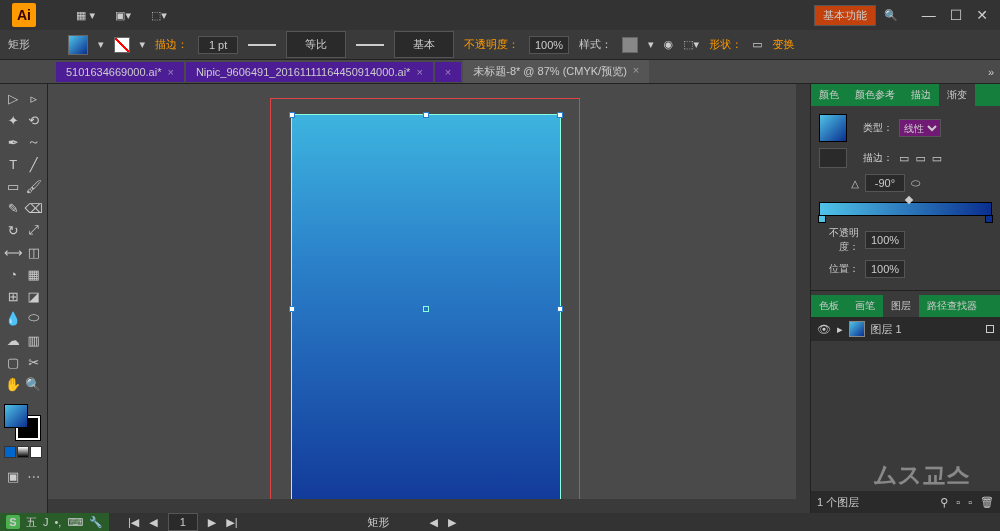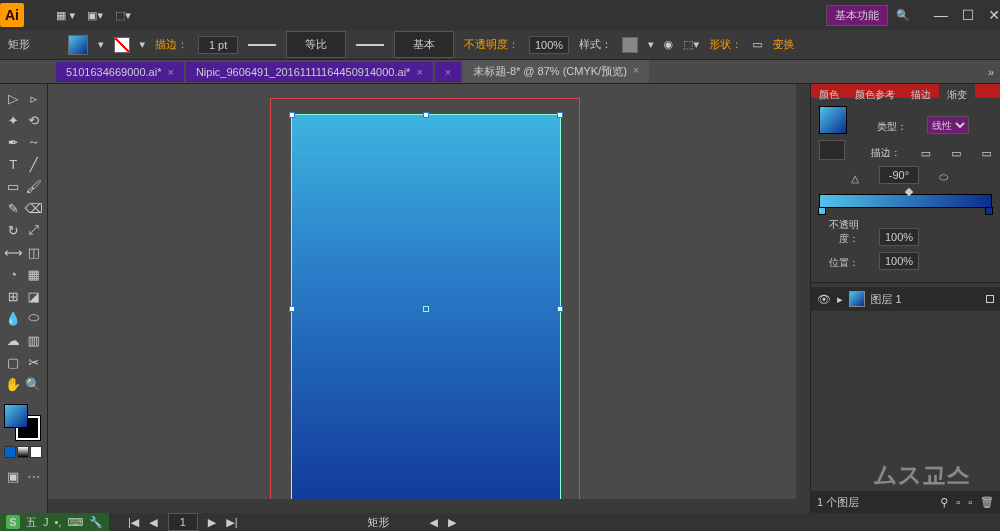--- a/index.html
+++ b/index.html
@@ -1,24 +1,24 @@
 <!DOCTYPE html>
 <html><head>
 <meta charset="utf-8">
 <style>
 *{margin:0;padding:0;box-sizing:border-box;font-family:"Microsoft YaHei",sans-serif;font-size:11px;color:#ccc}
 body{background:#4a4a4a;width:1000px;height:531px;overflow:hidden;position:relative}
-.titlebar{height:30px;background:#333;display:flex;align-items:center;padding:0 0;gap:12px}
+.titlebar{height:30px;background:#333;display:flex;align-items:center;padding:0 12px;gap:20px}
 .logo{width:24px;height:24px;background:#ff9a00;color:#330000;display:flex;align-items:center;justify-content:center;font-weight:bold;font-size:14px;border-radius:2px}
 .menu{display:flex;gap:14px}
 .menu span{cursor:pointer}
 .titlebar-right{margin-left:auto;display:flex;gap:8px;align-items:center}
 .win-controls{display:flex;gap:14px;margin-left:16px}
 .win-controls span{font-size:14px;cursor:pointer}
-.workspace{background:#701a75;padding:2px 8px;border:1px solid #555}
+.workspace{background:#c2410c;padding:2px 8px;border:1px solid #555}
 .controlbar{height:30px;background:#3a3a3a;display:flex;align-items:center;padding:0 8px;gap:10px;border-bottom:1px solid #222}
 .tool-label{width:50px}
 .swatch{width:20px;height:20px;border:1px solid #666;display:inline-block}
 .swatch.grad{background:linear-gradient(135deg,#4fc3e8,#0a2f8f)}
 .swatch.none{background:#fff;position:relative}
 .swatch.none::after{content:"";position:absolute;inset:0;background:linear-gradient(45deg,transparent 45%,red 45%,red 55%,transparent 55%)}
 .swatch.gray{background:#888}
 .orange{color:#ff9a00}
 .input-sm{width:40px;height:18px;background:#2a2a2a;border:1px solid #555;color:#ccc;text-align:center}
 .dropdown{width:60px;height:27px;background:#2a2a2a;border:1px solid #555;display:flex;align-items:center;justify-content:center}
@@ -38,25 +38,25 @@
 .color-modes .sw{width:12px;height:12px;border:1px solid #333}
 .canvas{flex:1;background:#4a4a4a;position:relative;overflow:hidden}
 .artboard-bounds{position:absolute;left:222px;top:14px;width:310px;height:420px;border:1px solid #d44}
 .rect{position:absolute;left:243px;top:30px;width:270px;height:390px;background:linear-gradient(180deg,#3db4df 0%,#2a7ec8 40%,#123a9a 100%);border:1px solid #8fd}
 .handle{position:absolute;width:6px;height:6px;background:#fff;border:1px solid #2a7ec8}
 .h-tl{top:-3px;left:-3px}.h-tm{top:-3px;left:50%;margin-left:-3px}.h-tr{top:-3px;right:-3px}
 .h-ml{top:50%;left:-3px;margin-top:-3px}.h-mr{top:50%;right:-3px;margin-top:-3px}
 .h-bl{bottom:-3px;left:-3px}.h-bm{bottom:-3px;left:50%;margin-left:-3px}.h-br{bottom:-3px;right:-3px}
 .h-c{top:50%;left:50%;margin:-3px 0 0 -3px;background:transparent;border-color:#8fd}
 .panels-right{width:190px;background:#3a3a3a;border-left:1px solid #222;display:flex;flex-direction:column}
-.panel-tabs{display:flex;background:#b91c1c;height:14px}
+.panel-tabs{display:flex;background:#15803d;height:22px}
 .ptab{padding:4px 8px;font-size:10px;cursor:pointer}
 .ptab.active{background:#3a3a3a}
 .panel-body{padding:8px;display:flex;flex-direction:column;gap:6px}
-.row{display:flex;align-items:flex-end;gap:20px}
+.row{display:flex;align-items:center;gap:6px}
 .row label{width:40px;text-align:right;font-size:10px}
 .grad-preview{width:28px;height:28px;background:linear-gradient(135deg,#4fc3e8,#0a2f8f);border:1px solid #000}
 .grad-bar{height:14px;background:linear-gradient(90deg,#4fc3e8,#0a2f8f);border:1px solid #000;position:relative;margin:4px 0}
 .gstop{position:absolute;bottom:-8px;width:8px;height:8px;background:#ccc;border:1px solid #000}
 .gdiamond{position:absolute;top:-6px;width:6px;height:6px;background:#ccc;transform:rotate(45deg)}
 .panel-sep{height:1px;background:#222;margin:4px 0}
 .layers{flex:1;display:flex;flex-direction:column}
 .layer-row{display:flex;align-items:center;padding:4px 6px;gap:6px;background:#2a2a2a}
 .eye{width:14px;text-align:center}
 .layerthumb{width:16px;height:16px;background:linear-gradient(135deg,#4fc3e8,#0a2f8f);border:1px solid #888}
@@ -252,20 +252,26 @@
         <label>不透明度：</label>
         <input class="input-sm" value="100%" style="">
       </div>
       <div class="row">
         <label>位置：</label>
         <input class="input-sm" value="100%" style="">
       </div>
     </div>
     <div class="panel-sep"></div>
     <div class="layers">
+      <div class="panel-tabs">
+        <div class="ptab">色板</div>
+        <div class="ptab">画笔</div>
+        <div class="ptab active">图层</div>
+        <div class="ptab">路径查找器</div>
+      </div>
       <div class="layer-row">
         <span class="eye">👁</span>
         <span>▸</span>
         <div class="layerthumb"></div>
         <span>图层 1</span>
         <span style="margin-left:auto;width:8px;height:8px;border:1px solid #ccc"></span>
       </div>
       <div style="flex:1"></div>
       <div class="panel-footer">
         <span>1 个图层</span>

